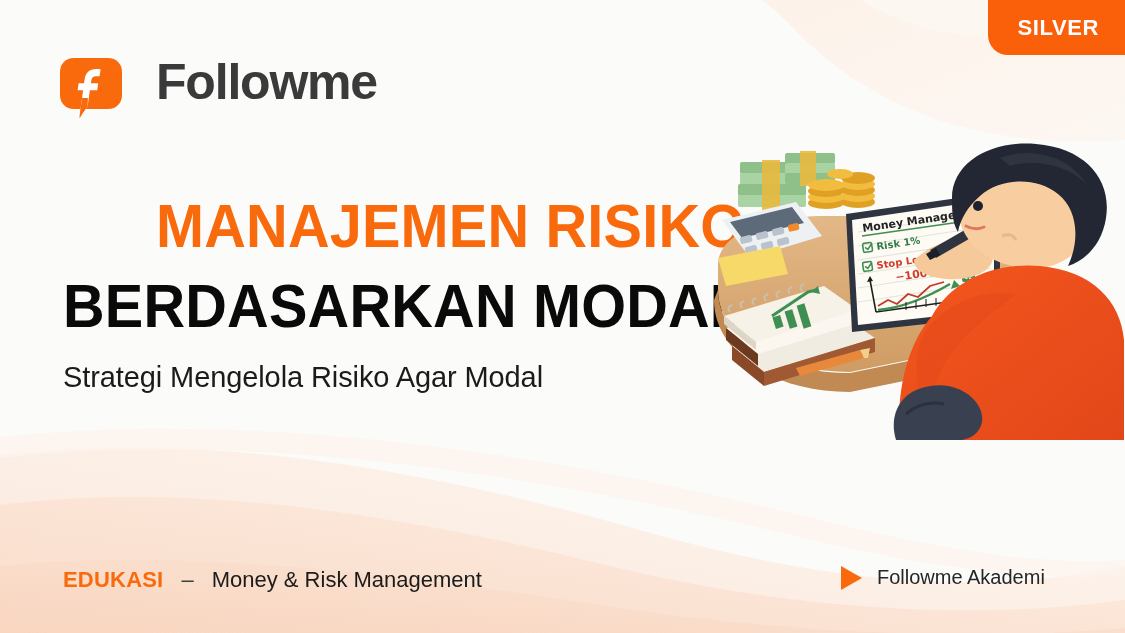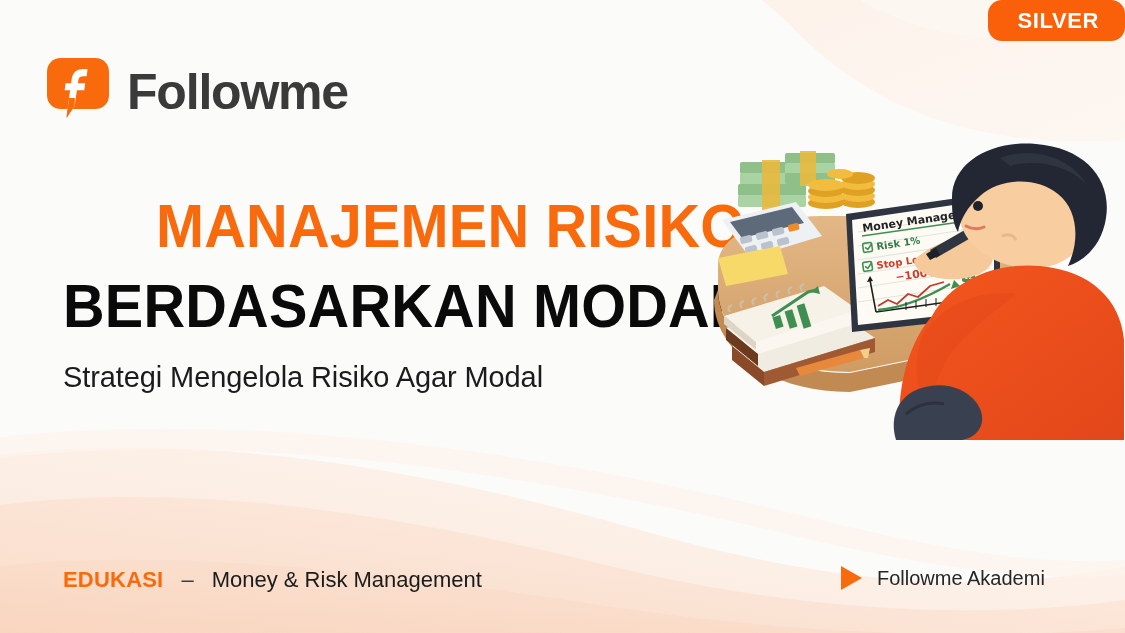--- a/index.html
+++ b/index.html
@@ -10,31 +10,30 @@
   }
   .canvas{position:relative;width:1125px;height:633px;overflow:hidden;background:#fbfbfa;}
 
   
   .bg-layer{position:absolute;inset:0;overflow:hidden;pointer-events:none;}
   .bg-layer svg{position:absolute;inset:0;width:1125px;height:633px;display:block;}
 
   
   .badge{
     position:absolute;top:0;right:0;
-    height:41px;padding:0 26px 0 30px;
+    height:55px;padding:0 26px 0 30px;
     display:flex;align-items:center;justify-content:center;
     background:#fa5f0a;
     border-bottom-left-radius:20px;
     color:#fff;font-size:22px;font-weight:bold;letter-spacing:.6px;
     font-family:"Liberation Sans",sans-serif;
-    border-radius:14px;
-  }
-
-  
-  .logo{position:absolute;left:45px;top:57px;display:flex;align-items:center;gap:16px;}
+  }
+
+  
+  .logo{position:absolute;left:58px;top:57px;display:flex;gap:32px;}
   .logo-mark{width:66px;height:70px;flex:0 0 auto;}
   .logo-word{
     font-size:50px;font-weight:bold;color:#3a3a3a;
     letter-spacing:-1.2px;line-height:1;
     font-family:"Liberation Sans",sans-serif;
   }
 
   
   .headline{position:absolute;left:63px;top:186px;text-align:right;}
   .h-line{
@@ -58,21 +57,21 @@
     position:absolute;left:63px;top:567px;
     display:flex;align-items:baseline;gap:18px;
     font-size:22px;font-family:"Liberation Sans",sans-serif;
   }
   .footer-left .tag{color:#f96a0d;font-weight:bold;letter-spacing:.2px;}
   .footer-left .dash{color:#3d3d3d;font-weight:400;}
   .footer-left .topic{color:#1b1b1b;font-weight:400;}
 
   .footer-right{
     position:absolute;left:841px;top:566px;
-    display:flex;align-items:center;gap:15px;
+    display:flex;gap:15px;
     font-size:20px;color:#262626;font-family:"Liberation Sans",sans-serif;
   }
   .play-tri{
     width:0;height:0;flex:0 0 auto;
     border-left:21px solid #f96a0d;
     border-top:12px solid transparent;
     border-bottom:12px solid transparent;
   }
 
   

